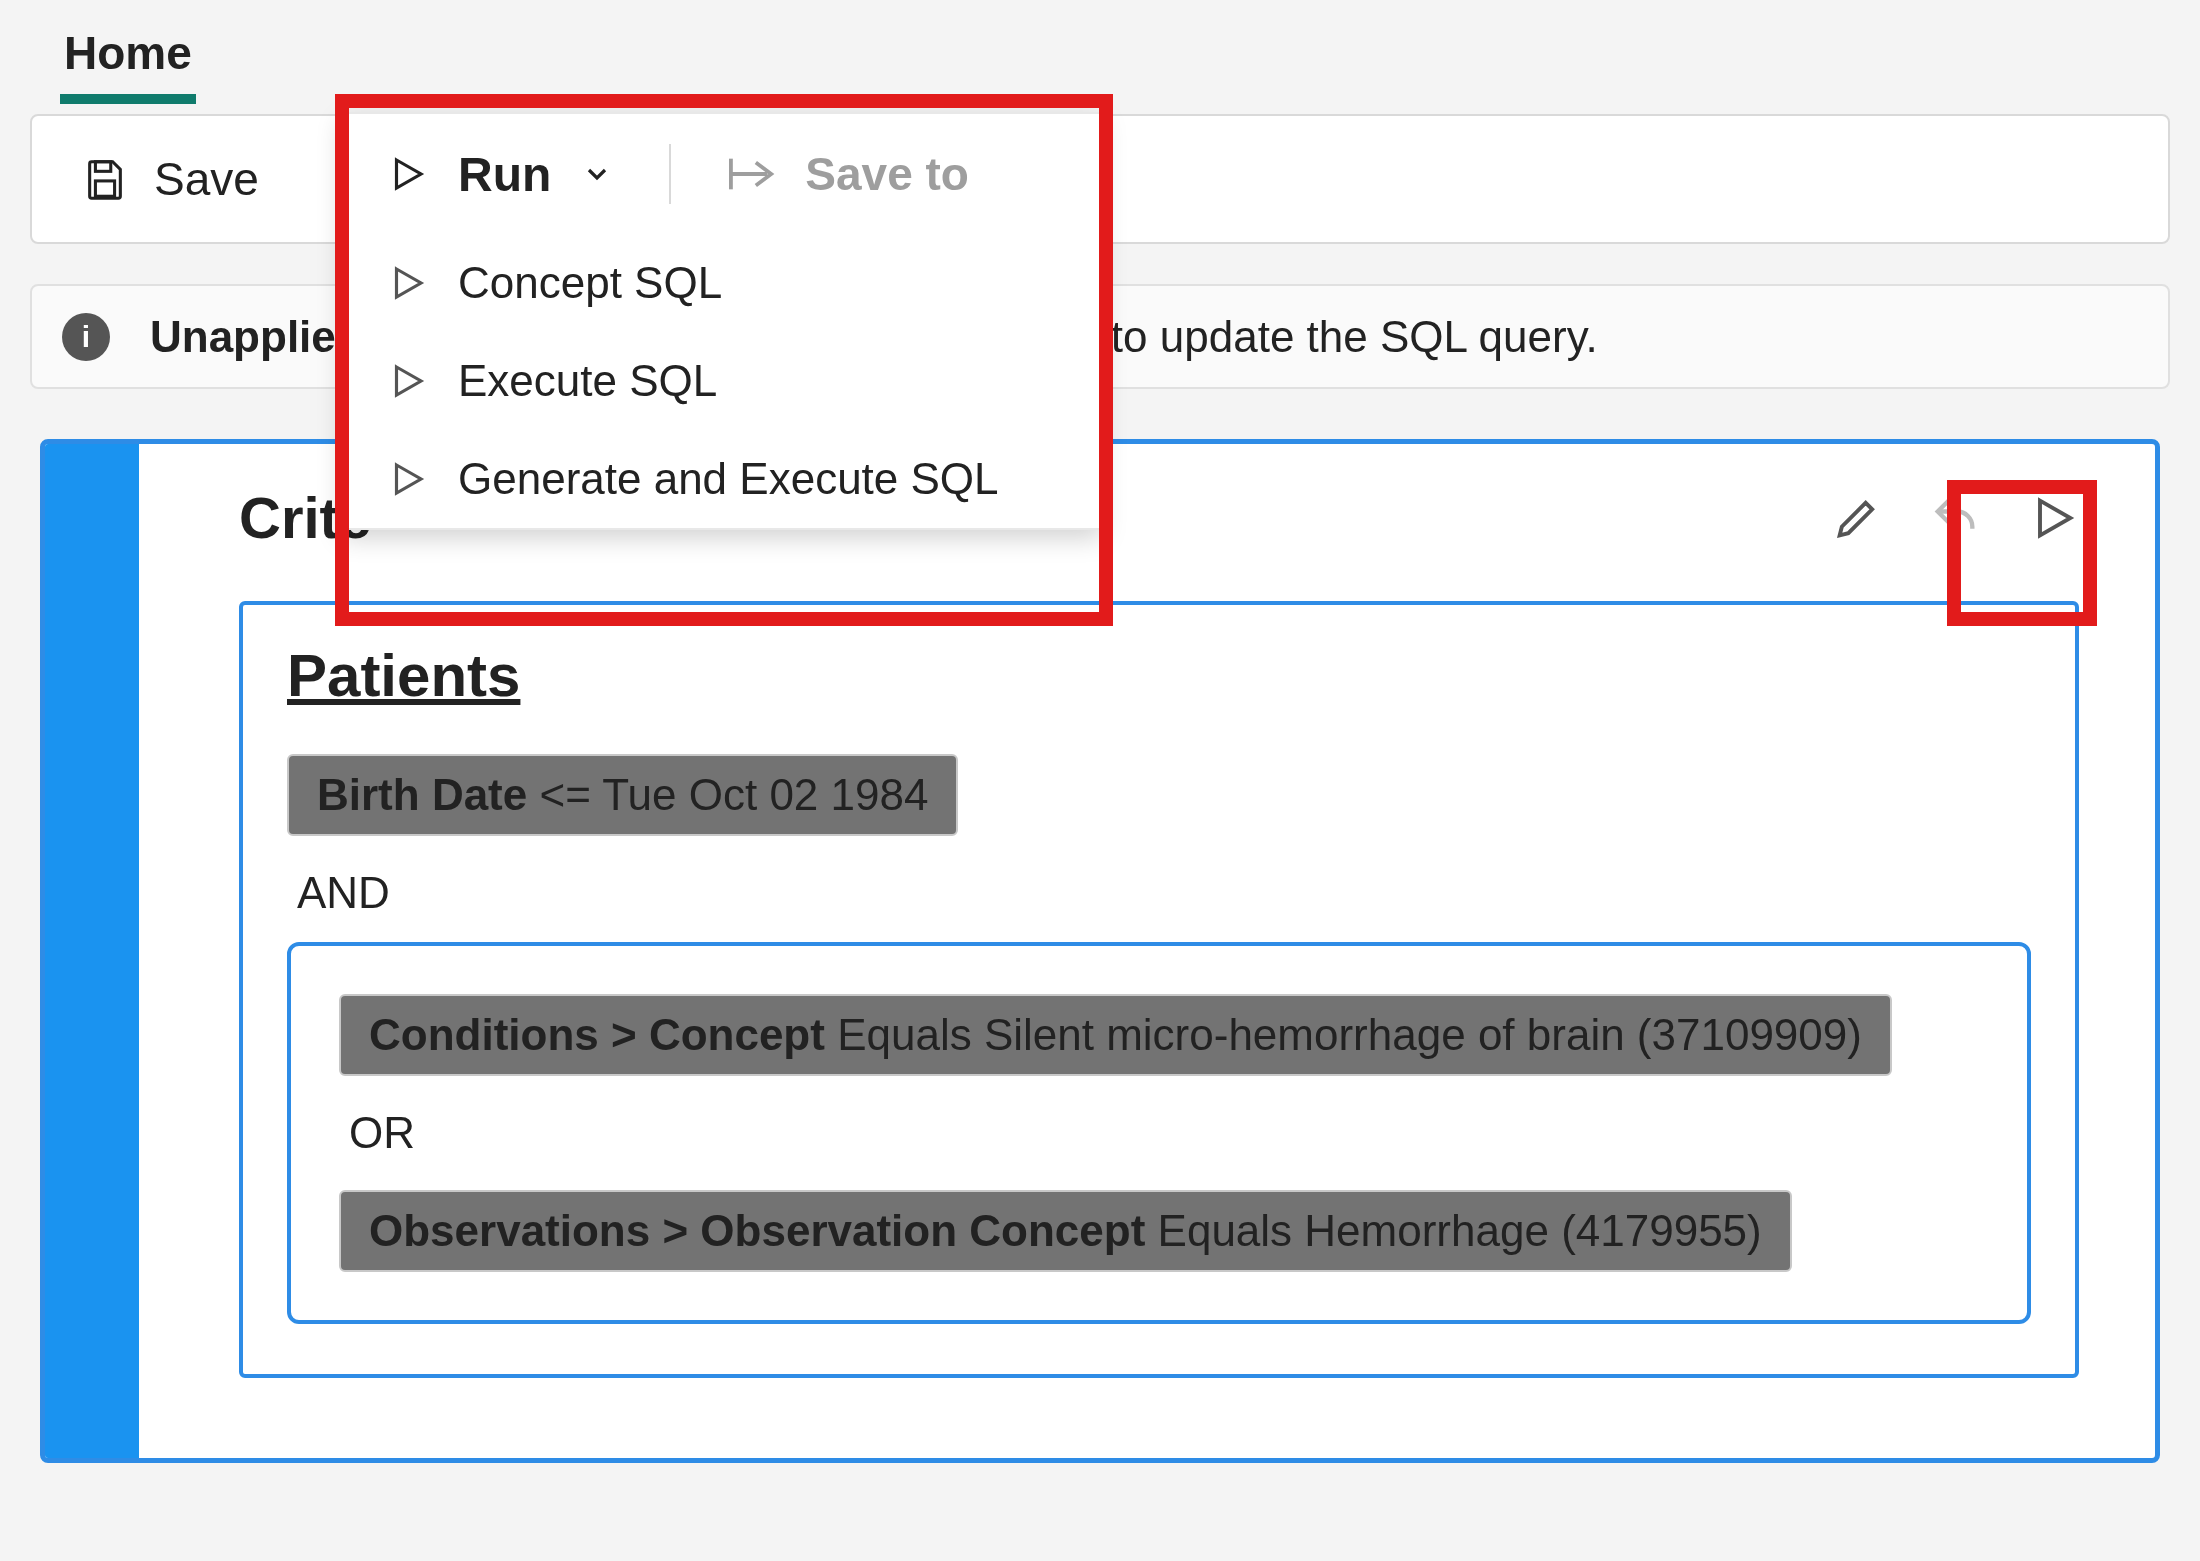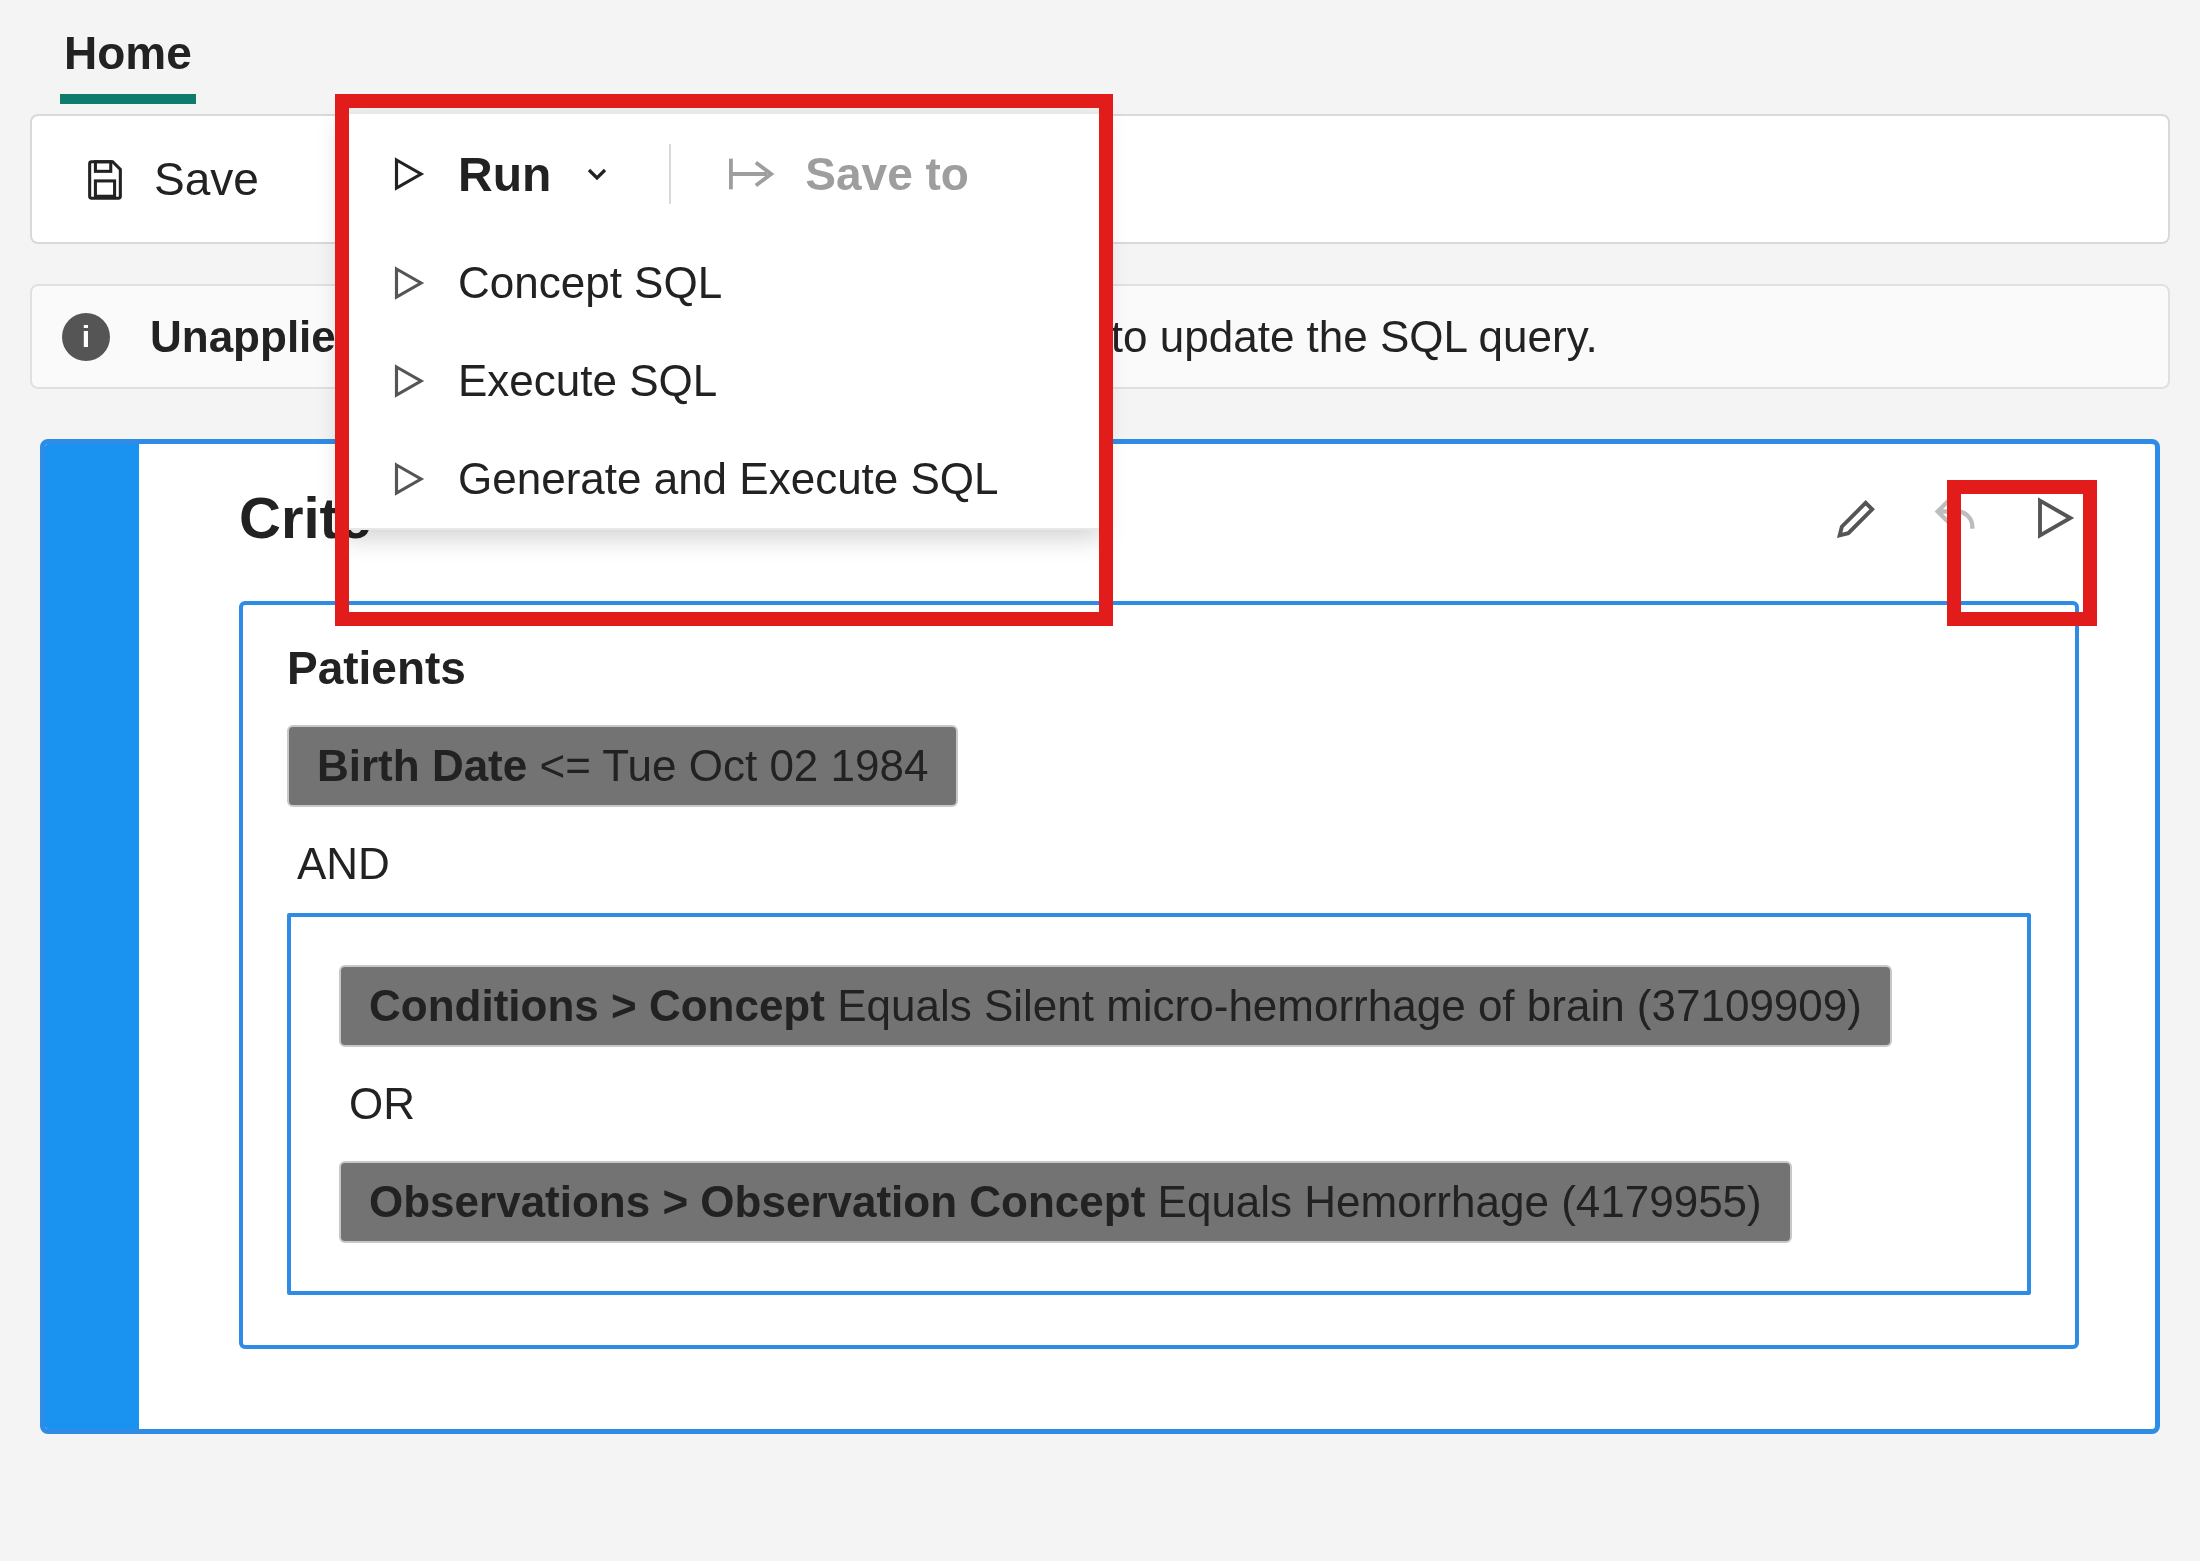--- a/index.html
+++ b/index.html
@@ -108,40 +108,40 @@
   .tool-ico { width:52px; height:52px; cursor:pointer; color:#555; }
   .tool-ico.dim { color:#bdbdbd; cursor:default; }
 
   
   .query-outer {
     margin-top: 50px;
     border: 4px solid #2e8ce6;
     border-radius: 6px;
     padding: 36px 44px 50px 44px;
   }
-  .section-label { font-size:46px; font-weight:700; margin-bottom: 22px; }
+  .section-label { font-size:60px; font-weight:700; margin-bottom: 36px; text-decoration: underline; }
 
   .chip {
     display: inline-block;
     background: #737373;
     border: 2px solid #c8c8c8;
     border-radius: 6px;
     padding: 14px 28px;
     font-size: 44px;
     margin: 8px 0;
     white-space: nowrap;
   }
   .chip .b { font-weight:700; }
 
   .op-label { font-size:44px; margin: 24px 0 24px 10px; }
 
   .query-inner {
     margin-top: 4px;
     border: 4px solid #2e8ce6;
-    border-radius: 2px;
+    border-radius: 12px;
     padding: 40px 48px;
   }
 
   
   .run-dropdown {
     position: absolute;
     left: 342px;
     top: 112px;
     width: 760px;
     background: #fff;

